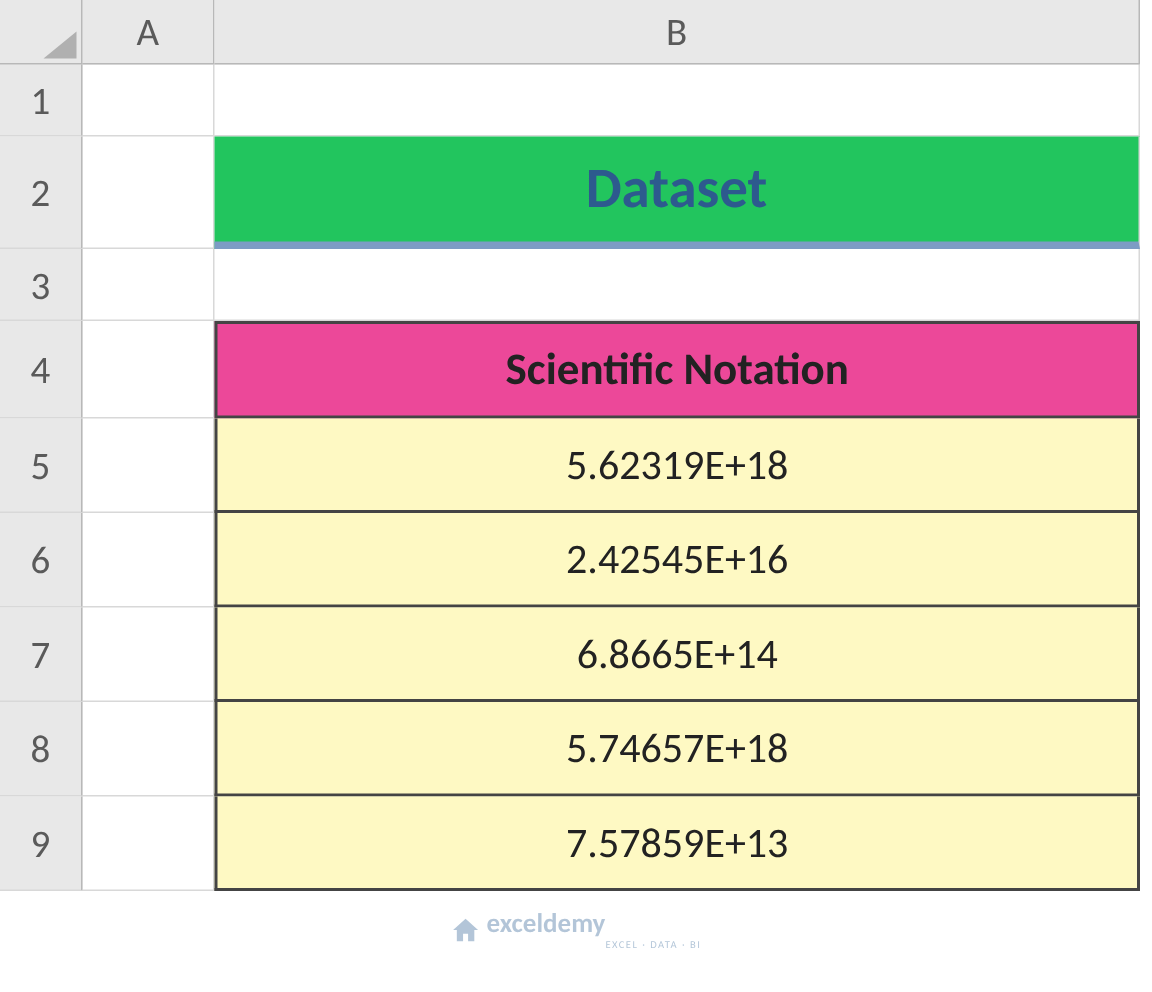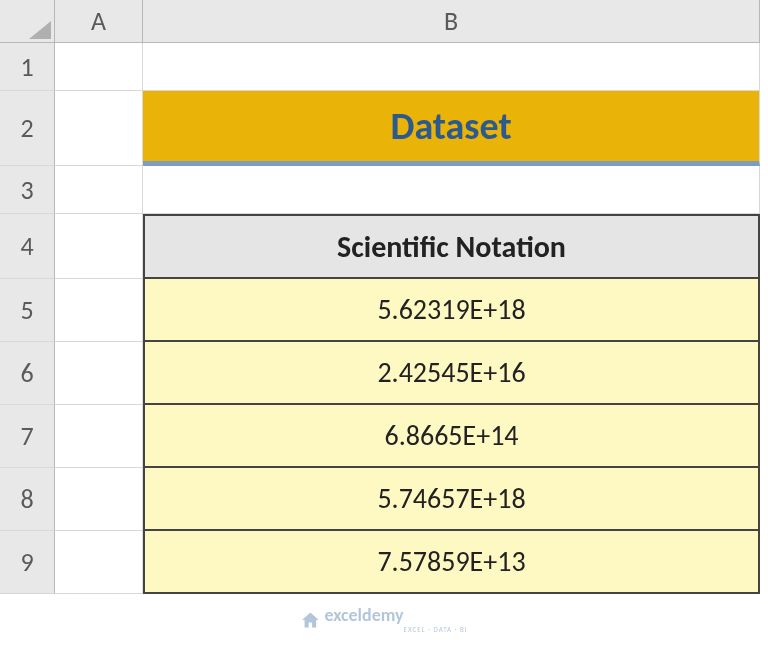--- a/index.html
+++ b/index.html
@@ -58,29 +58,29 @@
       color: #5a5a5a;
     }
     .cell {
       border-right: 1px solid #d8d8d8;
       border-bottom: 1px solid #d8d8d8;
       display: flex;
       align-items: center;
       padding: 0 8px;
     }
     .title-cell {
-      background: #eab308;
+      background: #22c55e;
       border-bottom: 5px solid #7d9cc4;
       justify-content: center;
       font-size: 38px;
       font-weight: bold;
       color: #2d5a8e;
     }
     .table-header-cell {
-      background: #e5e5e5;
+      background: #ec4899;
       border: 2px solid #444;
       justify-content: center;
       font-size: 30px;
       font-weight: bold;
       color: #222;
     }
     .data-cell {
       background: #fef9c3;
       border-left: 2px solid #444;
       border-right: 2px solid #444;

